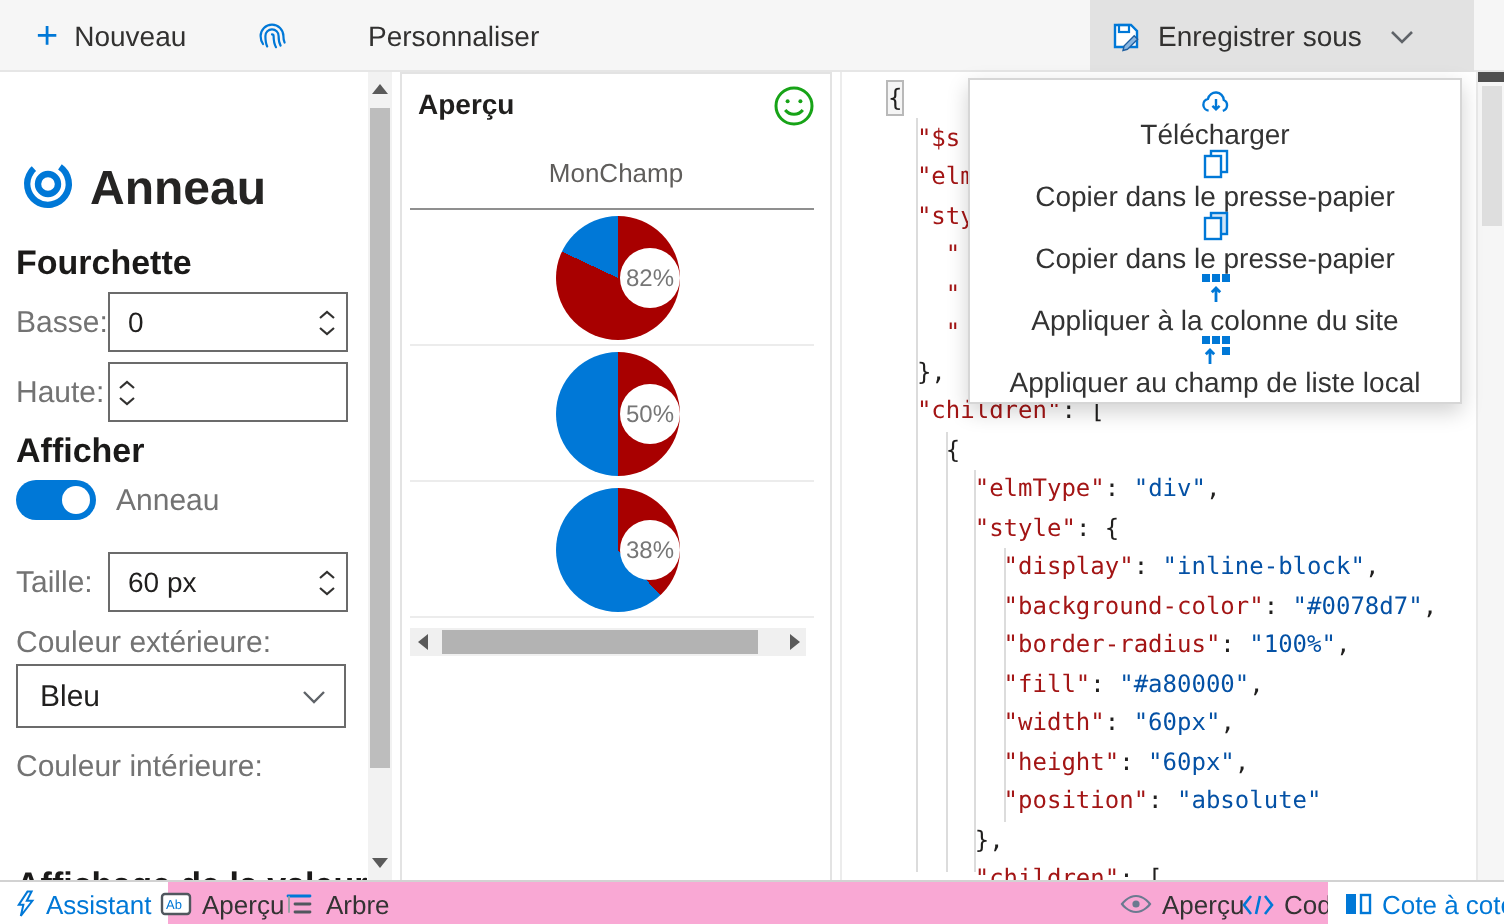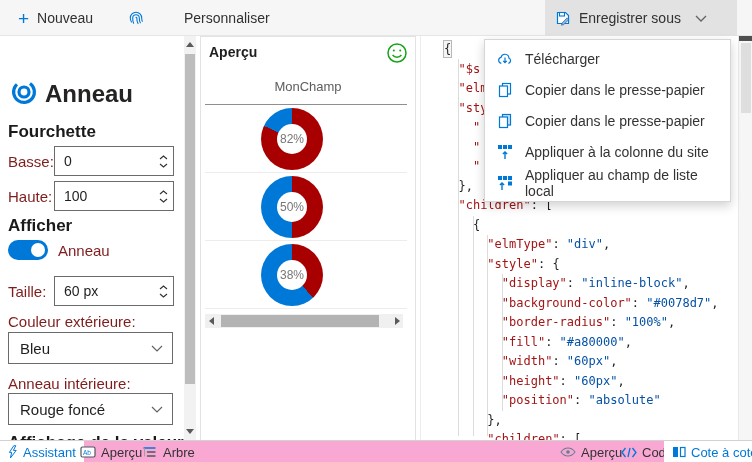--- a/index.html
+++ b/index.html
@@ -14,30 +14,30 @@
     gap:8px; font-size:14px; color:#323130; cursor:pointer; padding:0 10px; }
   .tb-new { left:8px; }
   .tb-cust { left:118px;gap:40px; }
   .tb-save { left:545px; width:192px; background:#e2e2e2; }
   .plus { color:#0078d7; font-size:19px; font-weight:400; line-height:1; }
   .chev { margin-left:6px; display:inline-flex; }
 
   
   .menu { position:absolute; left:484px; top:39px; width:247px; background:#fff;
     border:1px solid #d6d6d6; box-shadow:0 4px 10px rgba(0,0,0,.18); z-index:50; padding:3px 0; }
-  .menu-item { height:31px; display:flex; align-items:center; gap:12px; padding:0 12px;
-    font-size:14px; color:#333; cursor:pointer; }
+  .menu-item { height:31px; display:flex; align-items:center; gap:0; padding:0 12px;
+    font-size:14px; color:#333; cursor:pointer;flex-direction:column; }
   .mi-icon { width:16px; height:16px; display:inline-flex; flex:none; }
 
   
   .left-panel { position:absolute; left:0; top:36px; width:184px; height:404px; background:#fff; }
   .lp-title { position:absolute; left:10px; top:42px; display:flex; align-items:center; gap:7px; }
   .lp-title .t { font-size:24px; font-weight:700; color:#252423; }
   .lp-h { position:absolute; left:8px; font-size:17px; font-weight:700; color:#1b1a19; }
-  .lp-label { position:absolute; left:8px; font-size:15px; color:#7f1d1d; }
+  .lp-label { position:absolute; left:8px; font-size:15px; color:#737373; }
   .spinbox { position:absolute; left:54px; width:120px; height:30px; border:1px solid #6b6b6b;
     background:#fff; display:flex; align-items:center; }
   .spinbox .val { flex:1; padding-left:9px; font-size:14px; color:#201f1e; }
   .spin-arrows { width:18px; display:flex; flex-direction:column; align-items:center; gap:3px; padding-right:2px; }
   .selectbox { position:absolute; left:8px; width:165px; height:32px; border:1px solid #6b6b6b;
     background:#fff; display:flex; align-items:center; cursor:pointer; }
   .selectbox .val { flex:1; padding-left:11px; font-size:15px; color:#201f1e; }
   .selectbox .chev { margin-right:9px; }
   .toggle { position:absolute; left:8px; top:204px; width:40px; height:20px; border-radius:10px;
     background:#0078d7; cursor:pointer; }
@@ -55,22 +55,22 @@
 
   
   .preview { position:absolute; left:200px; top:36px; width:216px; height:405px;
     background:#fff; border:1px solid #e3e3e3; }
   .pv-title { position:absolute; left:8px; top:7px; font-size:14px; font-weight:700; color:#201f1e; }
   .pv-smiley { position:absolute; right:7px; top:5px; width:22px; height:22px; }
   .pv-col { position:absolute; left:0; top:42px; width:100%; text-align:center; font-size:13px; color:#5f5d5b; }
   .pv-divider { position:absolute; left:4px; right:8px; top:67px; height:1px; background:#8f8f8f; }
   .pv-rows { position:absolute; left:4px; right:8px; top:68px; }
   .pv-row { height:68px; border-bottom:1px solid #ececec; position:relative; }
-  .donut { position:absolute; left:56px; top:3px; width:62px; height:62px; border-radius:50%;
-    display:flex; align-items:center; justify-content:center; }
+  .donut { position:absolute; left:73px; top:3px; width:62px; height:62px; border-radius:50%;
+    display:flex; align-items:center; justify-content:flex-end; }
   .hole { width:30px; height:30px; border-radius:50%; background:#fff; display:flex;
     align-items:center; justify-content:center; font-size:12px; color:#767676; }
   .hscroll { position:absolute; left:4px; right:12px; top:277px; height:14px; background:#f0f0f0;
     display:flex; align-items:center; }
   .harr { width:12px; display:flex; justify-content:center; }
   .tri-l { width:0; height:0; border-top:4px solid transparent; border-bottom:4px solid transparent; border-right:5px solid #5a5a5a; }
   .tri-r { width:0; height:0; border-top:4px solid transparent; border-bottom:4px solid transparent; border-left:5px solid #5a5a5a; }
   .htrack { flex:1; height:14px; position:relative; }
   .hthumb { position:absolute; left:4px; top:1px; height:12px; width:158px; background:#b3b3b3; }
 
@@ -155,21 +155,20 @@
             <path d="M1 4l3.5-3L8 4"></path>
           </svg>
         <svg width="9" height="5" viewBox="0 0 9 5" fill="none" stroke="#323130" stroke-width="1.1">
             <path d="M1 1l3.5 3L8 1"></path>
           </svg>
       </span>
     </div>
 
     <div class="lp-label" style="top:152px">Haute:</div>
     <div class="spinbox" style="top:145px">
-      <span class="val">100</span>
       <span class="spin-arrows">
         <svg width="9" height="5" viewBox="0 0 9 5" fill="none" stroke="#323130" stroke-width="1.1">
             <path d="M1 4l3.5-3L8 4"></path>
           </svg>
         <svg width="9" height="5" viewBox="0 0 9 5" fill="none" stroke="#323130" stroke-width="1.1">
             <path d="M1 1l3.5 3L8 1"></path>
           </svg>
       </span>
     </div>
 
@@ -195,29 +194,21 @@
     <div class="lp-label" style="top:277px">Couleur extérieure:</div>
     <div class="selectbox" style="top:296px">
       <span class="val">Bleu</span>
       <span class="chev">
         <svg width="12" height="7" viewBox="0 0 12 7" fill="none" stroke="#5f6368" stroke-width="1.2">
             <path d="M1 1l5 5 5-5"></path>
           </svg>
       </span>
     </div>
 
-    <div class="lp-label" style="top:339px">Anneau intérieure:</div>
-    <div class="selectbox" style="top:357px">
-      <span class="val">Rouge foncé</span>
-      <span class="chev">
-        <svg width="12" height="7" viewBox="0 0 12 7" fill="none" stroke="#5f6368" stroke-width="1.2">
-            <path d="M1 1l5 5 5-5"></path>
-          </svg>
-      </span>
-    </div>
+    <div class="lp-label" style="top:339px">Couleur intérieure:</div>
 
     <div class="lp-h" style="top:397px">Affichage de la valeur</div>
     <div class="radio"></div>
     <div class="lp-label" style="left:34px; top:424px">Afficher la valeur réelle</div>
   </div>
 
   <div class="vscroll">
     <div class="arr-up"></div>
     <div class="vthumb"></div>
     <div class="arr-dn"></div>

